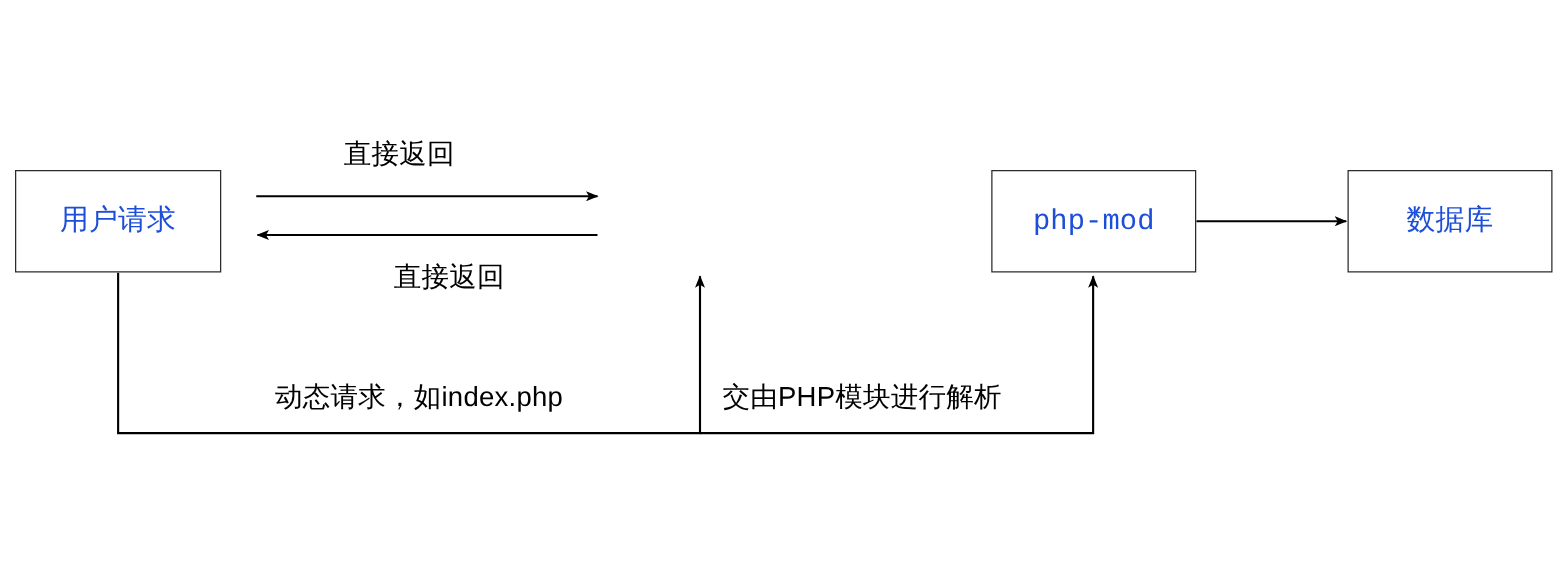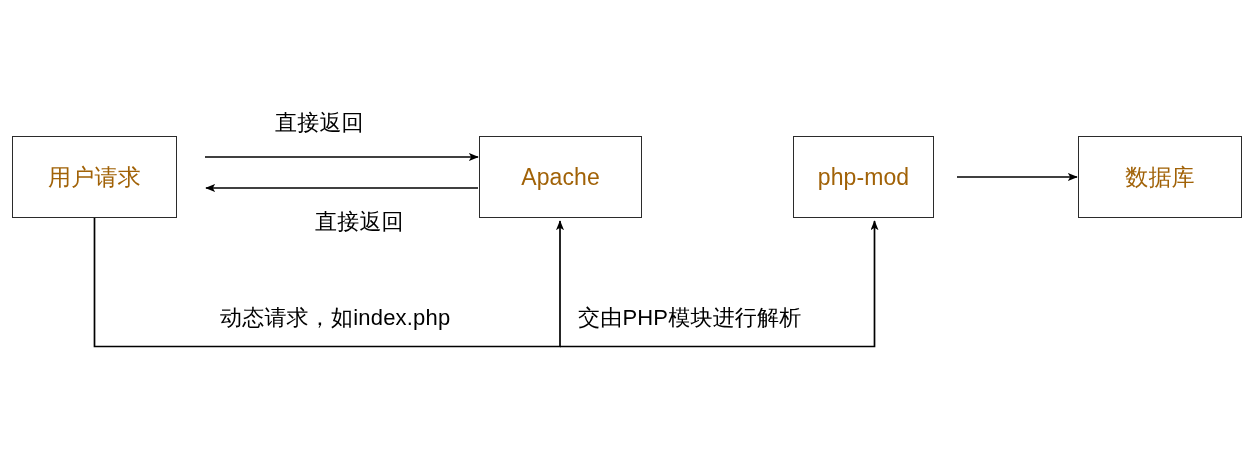--- a/index.html
+++ b/index.html
@@ -30,23 +30,24 @@
     box-sizing: border-box;
     background: #ffffff;
     border: 1.6px solid #2b2b2b;
     display: flex;
     align-items: center;
     justify-content: center;
   }
   .node-label {
     font-size: 23px;
     line-height: 1;
-    color: #a16207;
+    color: #1d4ed8;
     white-space: nowrap;
     letter-spacing: 0.2px;
+    font-family: Liberation Mono, monospace;
   }
   .node-label.latin {
     font-size: 23px;
     letter-spacing: 0.1px;
   }
   .edge-label {
     position: absolute;
     font-size: 22px;
     line-height: 1;
     color: #000000;
@@ -80,25 +81,22 @@
 
     <path d="M 560 346.5 L 874.5 346.5 L 874.5 221" fill="none" stroke="#000000" stroke-width="1.7" marker-end="url(#arrowhead-up)"></path>
 
     <line x1="957" y1="177" x2="1077" y2="177" stroke="#000000" stroke-width="1.7" marker-end="url(#arrowhead-right)"></line>
   </svg>
 
   <div class="node-box" style="left:12px; top:136px; width:165px; height:82px;">
     <span class="node-label">用户请求</span>
   </div>
 
-  <div class="node-box" style="left:479px; top:136px; width:163px; height:82px;">
-    <span class="node-label latin">Apache</span>
-  </div>
 
-  <div class="node-box" style="left:793px; top:136px; width:141px; height:82px;">
+  <div class="node-box" style="left:793px; top:136px; width:164px; height:82px;">
     <span class="node-label latin">php-mod</span>
   </div>
 
   <div class="node-box" style="left:1078px; top:136px; width:164px; height:82px;">
     <span class="node-label">数据库</span>
   </div>
 
   <div class="edge-label" style="left:275px; top:112px;">直接返回</div>
 
   <div class="edge-label" style="left:275px; top:211px;margin-left:40px;">直接返回</div>

